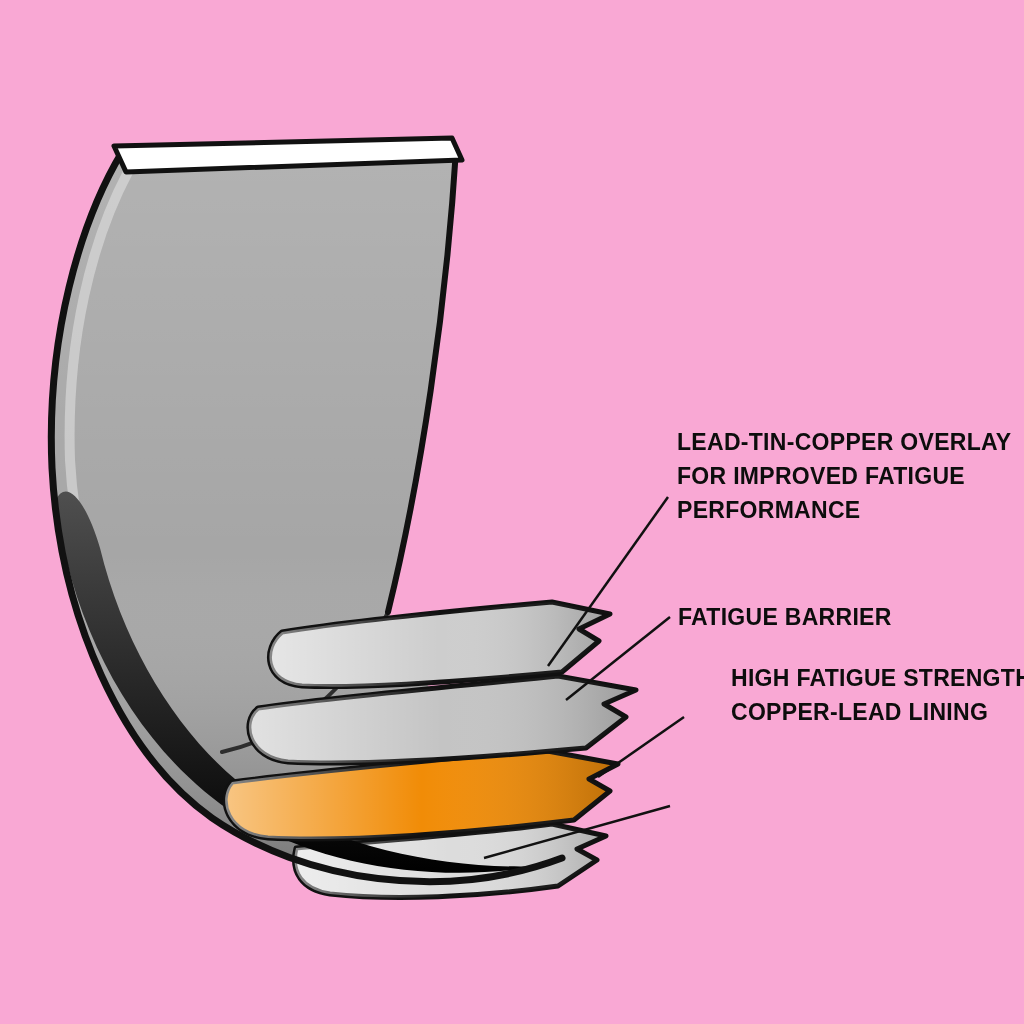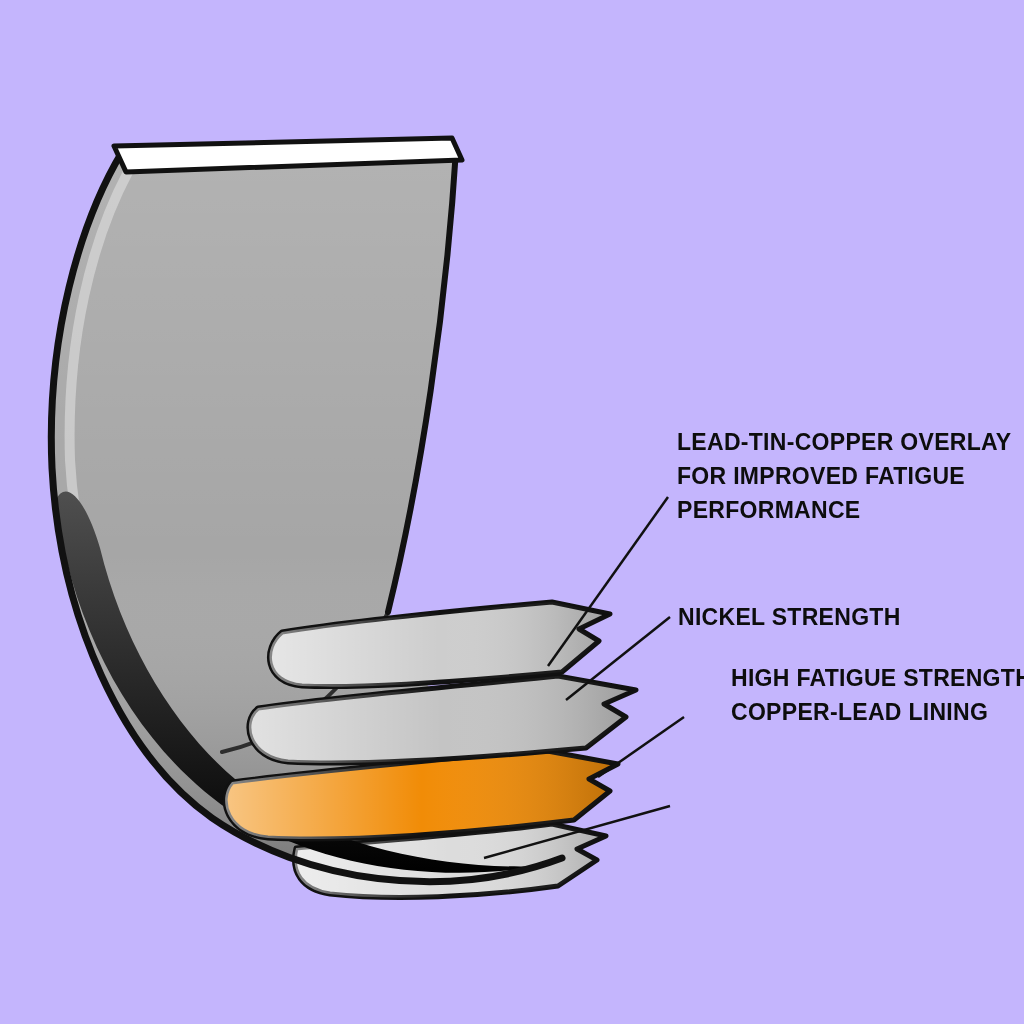--- a/index.html
+++ b/index.html
@@ -1,19 +1,19 @@
 <!DOCTYPE html>
 <html><head>
 <meta charset="utf-8">
 <style>
   html,body{margin:0;padding:0;background:#ffffff;}
   .page{
     position:relative;
     width:1024px;height:1024px;
-    background:#c4b5fd;
+    background:#f9a8d4;
     overflow:hidden;
     font-family:"Liberation Sans","DejaVu Sans",sans-serif;
   }
   .diagram-svg{position:absolute;left:0;top:0;}
   .label{
     position:absolute;
     color:#0d0d0d;
     font-weight:700;
     font-size:23px;
     line-height:34px;
@@ -129,17 +129,17 @@
       <line x1="668" y1="497" x2="548" y2="666"></line>
       <line x1="670" y1="617" x2="566" y2="700"></line>
       <line x1="684" y1="717" x2="598" y2="777"></line>
       <line x1="670" y1="806" x2="484" y2="858"></line>
     </g>
   </svg>
 
   <div class="label label-overlay">LEAD-TIN-COPPER OVERLAY
 FOR IMPROVED FATIGUE
 PERFORMANCE</div>
-  <div class="label label-nickel">NICKEL STRENGTH</div>
+  <div class="label label-nickel">FATIGUE BARRIER</div>
   <div class="label label-copper">HIGH FATIGUE STRENGTH
 COPPER-LEAD LINING</div>
 
 </div>
 
 </body></html>

